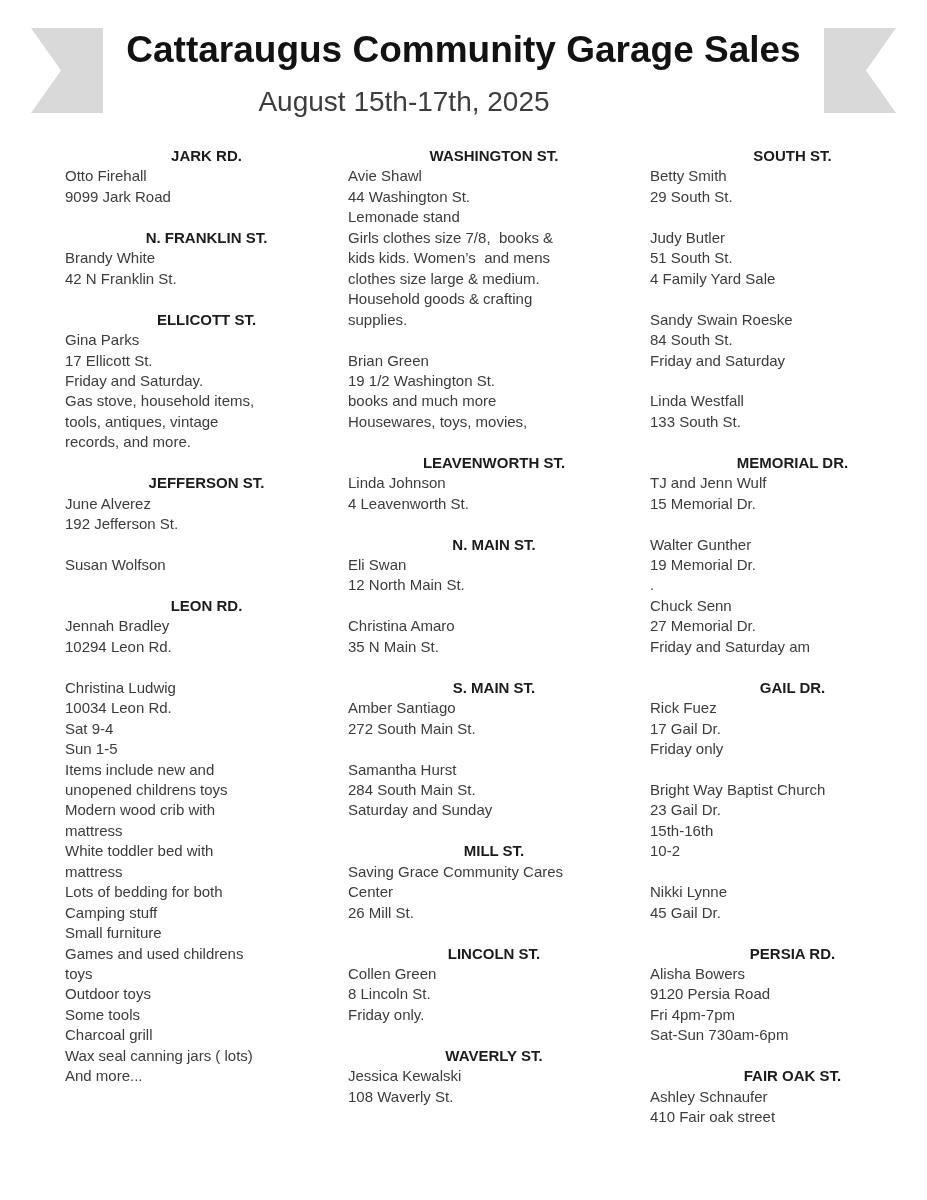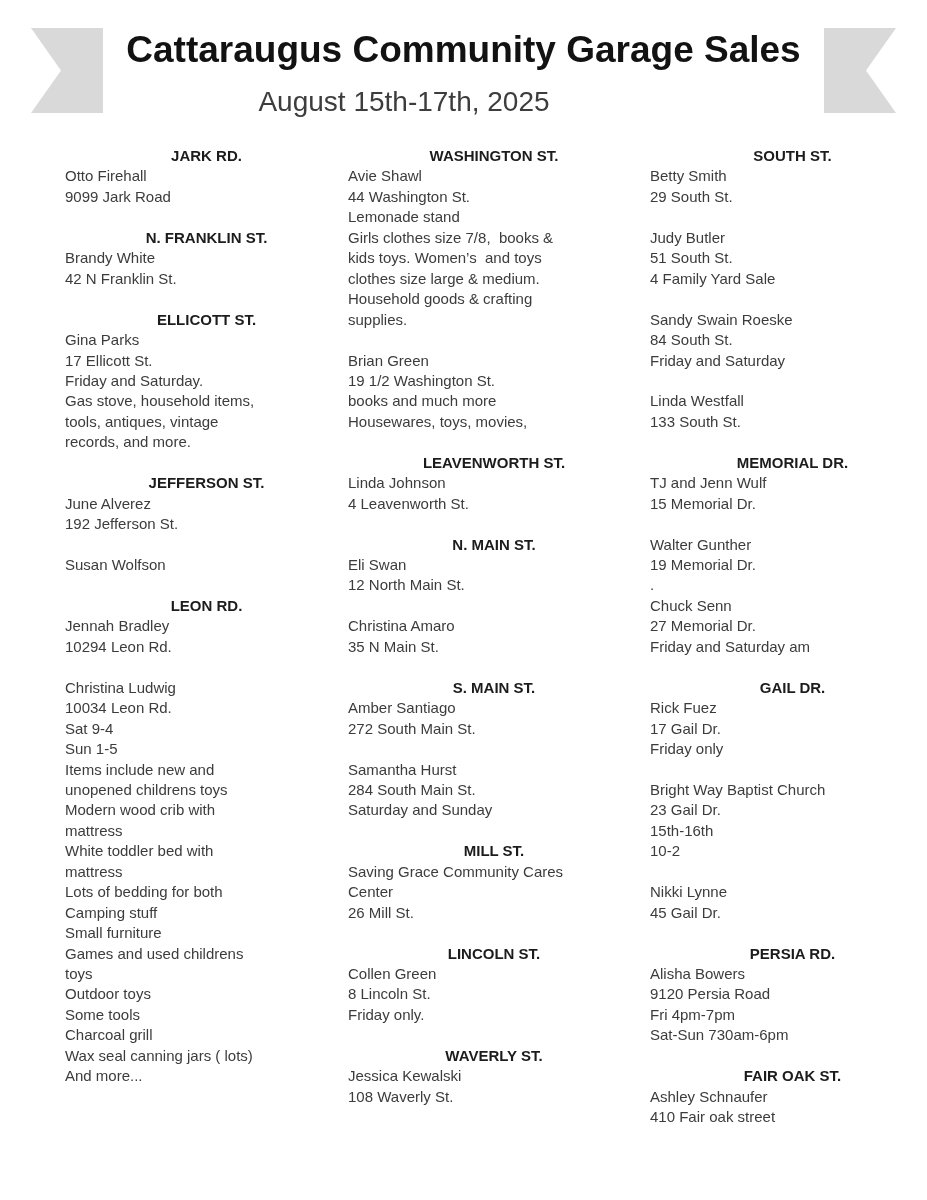--- a/index.html
+++ b/index.html
@@ -141,21 +141,21 @@
       </div>
     </div>
   <div class="col col2">
       <div class="section">
         <div class="heading">WASHINGTON ST.</div>
         <div class="entry">
           <div class="line">Avie Shawl</div>
           <div class="line">44 Washington St.</div>
           <div class="line">Lemonade stand</div>
           <div class="line">Girls clothes size 7/8,  books &amp;</div>
-          <div class="line">kids toys. Women’s  and toys</div>
+          <div class="line">kids kids. Women’s  and mens</div>
           <div class="line">clothes size large &amp; medium.</div>
           <div class="line">Household goods &amp; crafting</div>
           <div class="line">supplies.</div>
         </div>
         <div class="entry">
           <div class="line">Brian Green</div>
           <div class="line">19 1/2 Washington St.</div>
           <div class="line">books and much more</div>
           <div class="line">Housewares, toys, movies,</div>
         </div>

